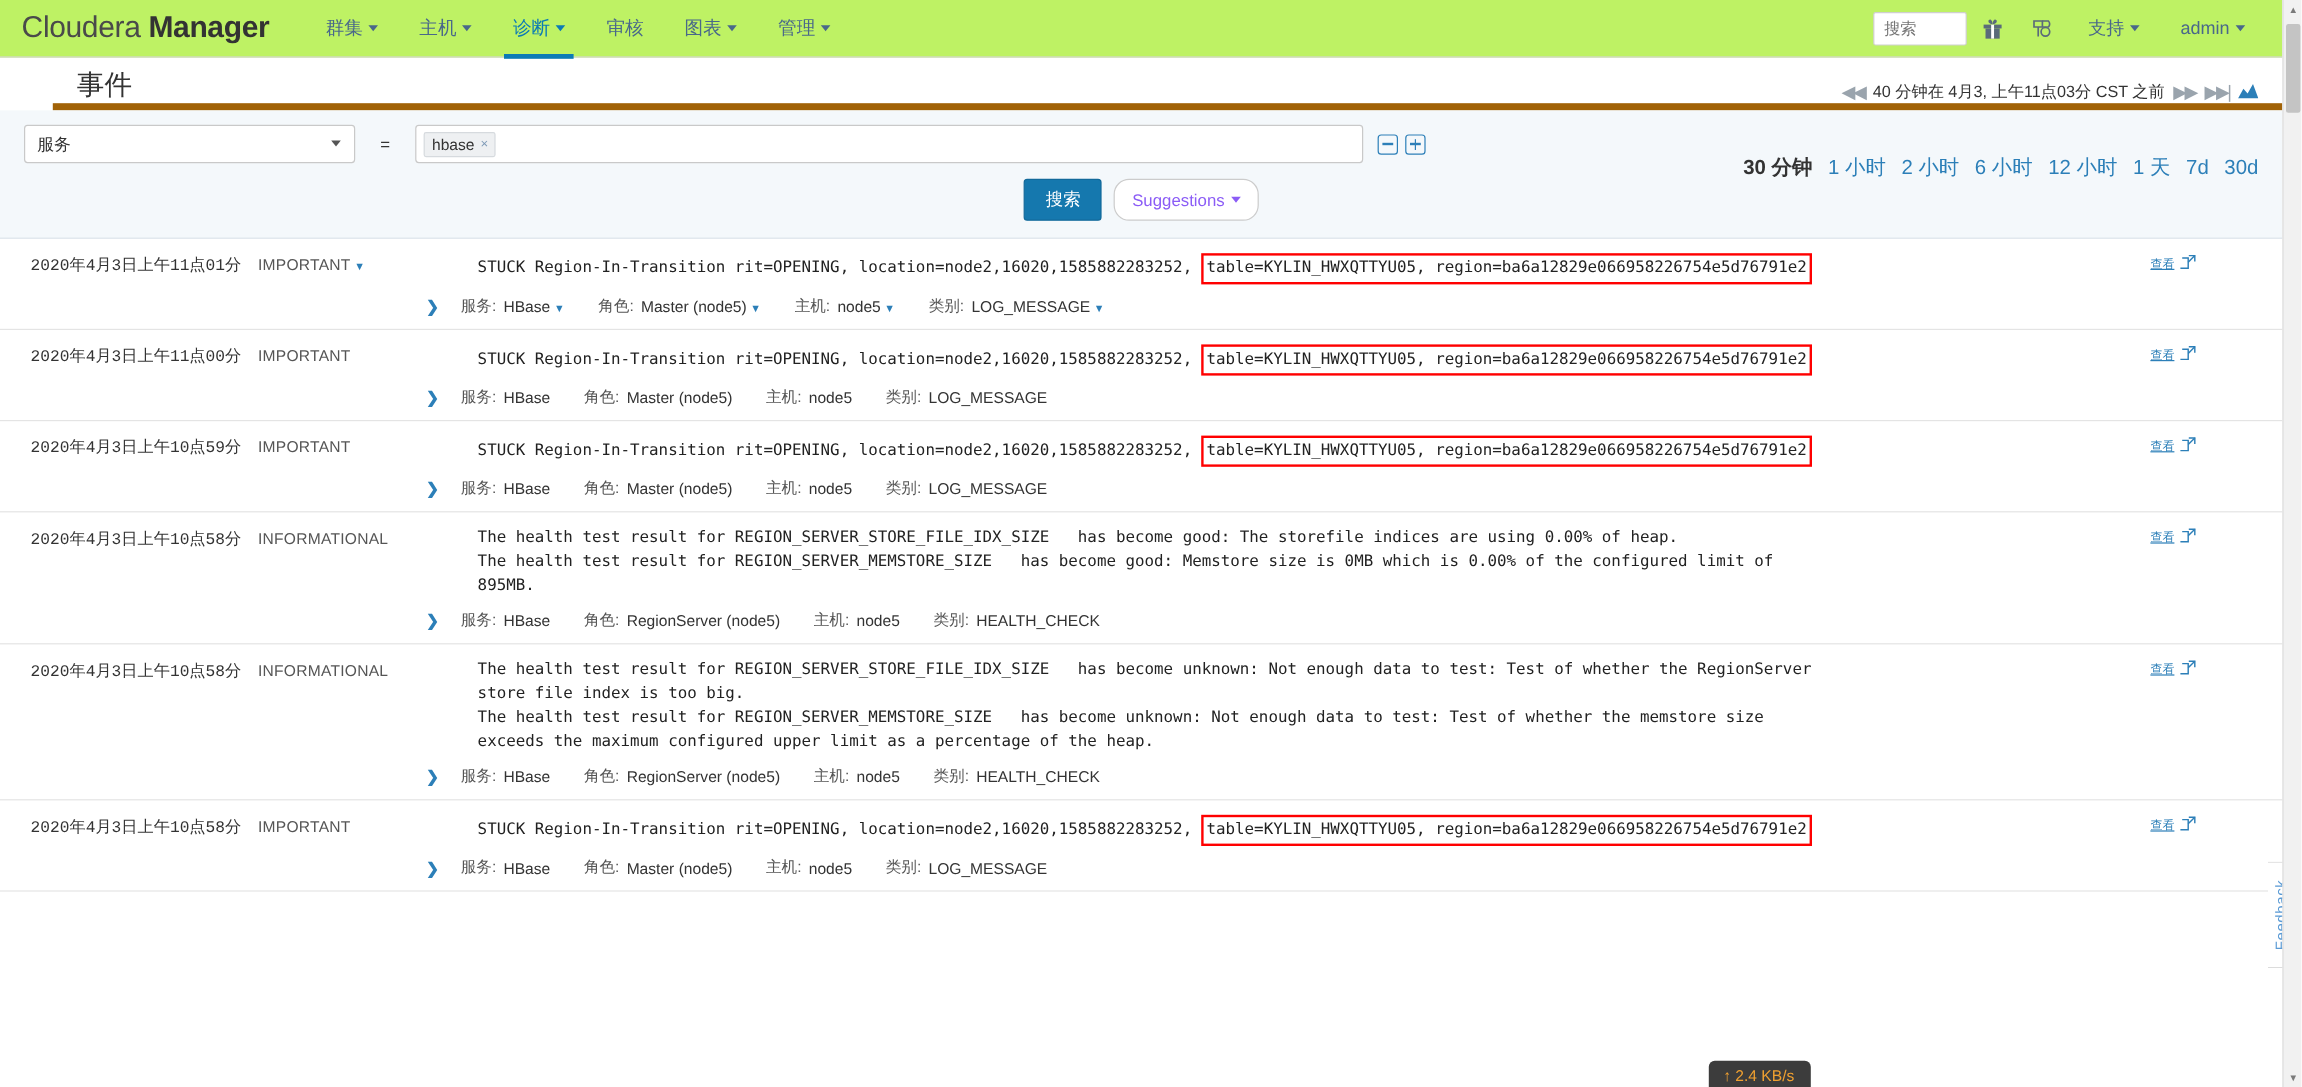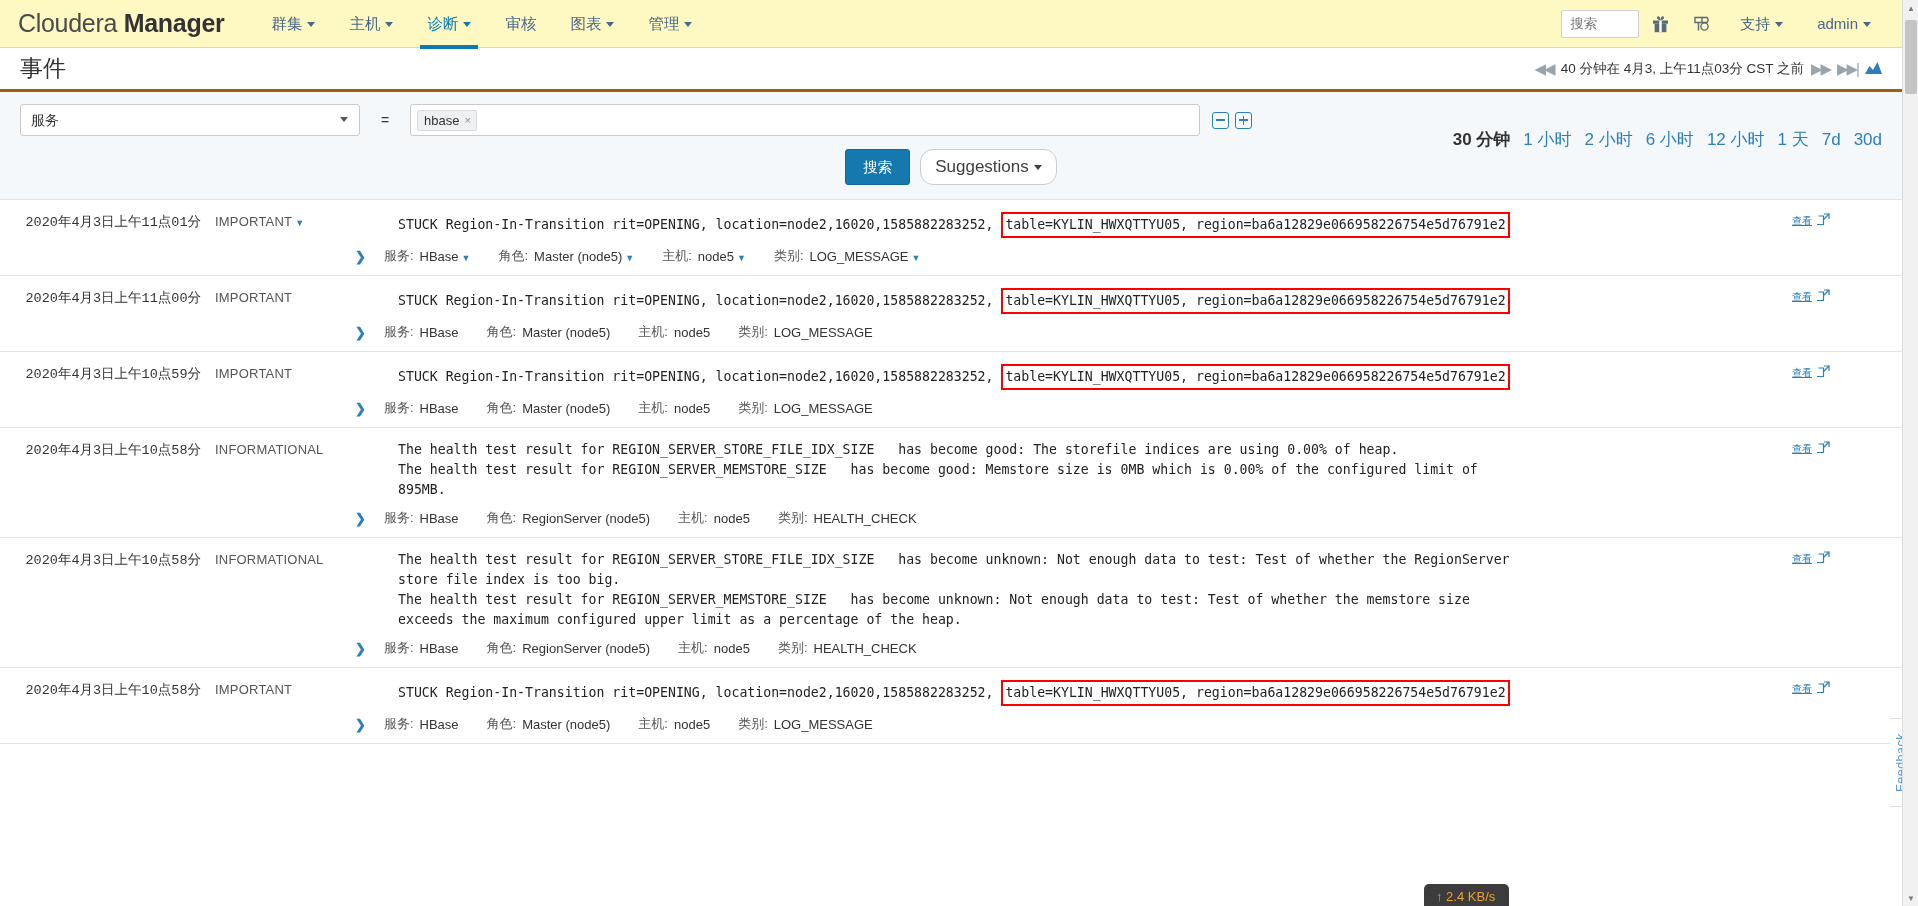--- a/index.html
+++ b/index.html
@@ -10,21 +10,21 @@
     background: #ffffff;
     font-family: "Liberation Sans", sans-serif;
     font-size: 13px;
     color: #333;
   }
   .page { position: relative; width: 1918px; height: 906px; background:#fff; }
 
   
   .navbar {
     height: 48px; width: 100%;
-    background: #fef9c3;
+    background: #bef264;
     border-bottom: 1px solid #d6d6d6;
     display: flex; align-items: center;
     padding: 0 14px 0 18px;
     position: relative;
   }
   .brand {
     font-size: 25px; color: #4a4a4a; letter-spacing: -0.3px;
     margin-right: 30px; white-space: nowrap;
   }
   .brand b { font-weight: bold; color:#333; }
@@ -52,40 +52,41 @@
     font-family:"Liberation Sans", sans-serif;
   }
   .ico-btn {
     width: 42px; height: 48px; display:flex; align-items:center; justify-content:center;
     color:#5a6b7a; cursor:pointer;
   }
   .nav-right .navitem { font-size:15px; }
 
   
   .page-head {
-    height: 44px; display:flex; align-items:center;
-    padding: 0 20px; border-bottom: 3px solid #a16207;
+    height: 44px; display:flex; align-items:flex-end;
+    padding: 0 20px; border-bottom: 6px solid #a16207;
     background:#fff;
+    margin-left:44px;
   }
   .page-title { font-size: 23px; color:#333; font-weight:normal; }
   .timerange {
     margin-left:auto; display:flex; align-items:center; gap:7px;
     color:#333; font-size:13.5px; white-space:nowrap;
   }
   .tr-ico { color:#9aa4ad; font-size:15px; cursor:pointer; letter-spacing:-2px;}
   .tr-ico.blue { color:#2c7fb8; letter-spacing:0; }
 
   
   .filterbar {
     background: #f4f8fb; border-bottom:1px solid #dde4ea;
     padding: 12px 20px 14px 20px; position:relative;
   }
   .filter-row1 { display:flex; align-items:center; }
   .sel {
-    width: 340px; height: 32px; border:1px solid #c9c9c9; border-radius:3px;
+    width: 276px; height: 32px; border:1px solid #c9c9c9; border-radius:3px;
     background:#fff; padding: 0 10px; font-size:14px; color:#333;
     font-family:"Liberation Sans", sans-serif; appearance:none;
     background-image: none;
   }
   .sel-wrap { position:relative; }
   .sel-wrap:after{
     content:""; position:absolute; right:12px; top:13px; width:0;height:0;
     border-left:4px solid transparent;border-right:4px solid transparent;
     border-top:5px solid #555; pointer-events:none;
   }
@@ -115,22 +116,22 @@
   .shortcuts .sc { color:#2c7fb8; cursor:pointer; white-space:nowrap;}
   .shortcuts .sc.active { color:#333; font-weight:bold; cursor:default;}
 
   .filter-row2 { display:flex; justify-content:center; gap:10px; margin-top:13px; }
   .btn-primary {
     background:#1578ae; border:1px solid #12699a; color:#fff;
     font-size:14.5px; padding: 7px 17px; border-radius:3px; cursor:pointer;
     font-family:"Liberation Sans", sans-serif;
   }
   .btn-default {
-    background:#fff; border:1px solid #cccccc; color:#404040;
-    font-size:17px; padding: 7px 14px; border-radius:13px; cursor:pointer;
+    background:#fff; border:1px solid #cccccc; color:#8b5cf6;
+    font-size:14px; padding: 7px 14px; border-radius:13px; cursor:pointer;
     font-family:"Liberation Sans", sans-serif; display:flex; align-items:center;
   }
 
   
   .events { position:relative; }
   .event {
     display:flex; border-bottom:1px solid #e4e4e4; padding: 12px 0 10px 0;
     position:relative; min-height: 40px;
   }
   .ev-time {

